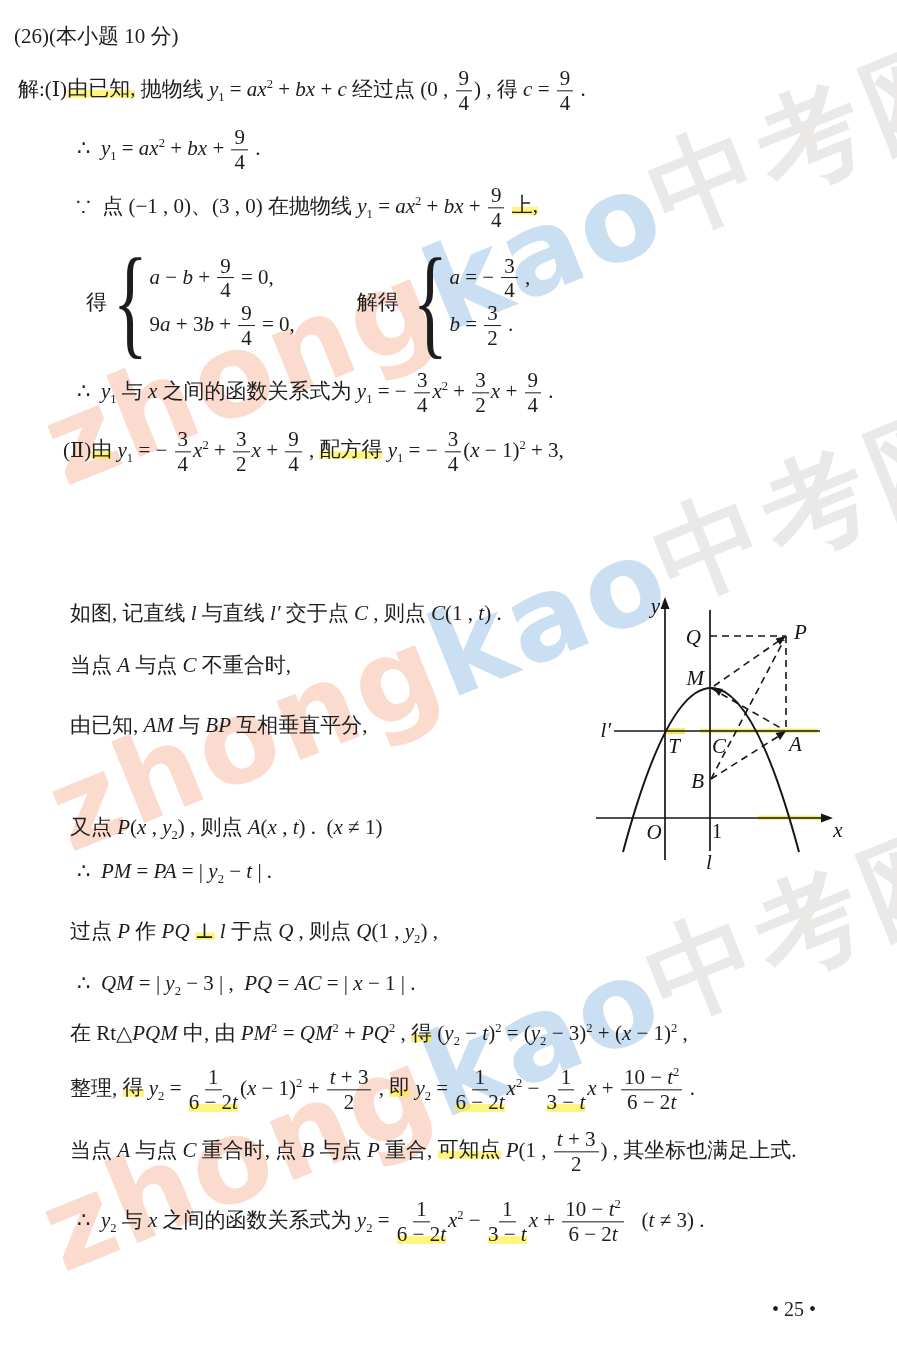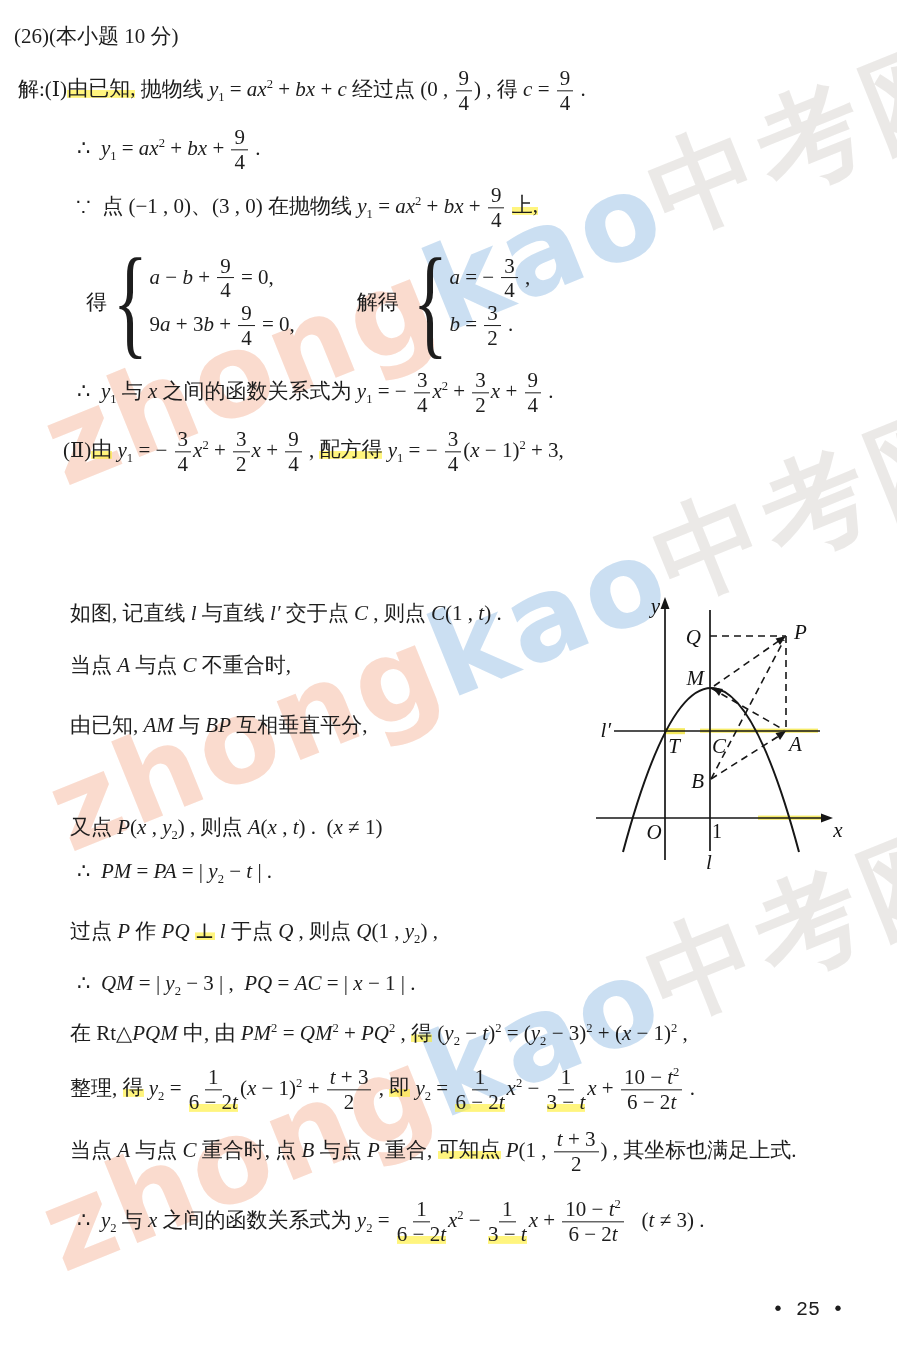--- a/index.html
+++ b/index.html
@@ -29,21 +29,21 @@
   .wm{position:absolute;transform:rotate(-22deg);transform-origin:left center;white-space:nowrap;
       font-family:"DejaVu Sans",sans-serif;font-weight:bold;z-index:1;pointer-events:none;line-height:1;}
   .wm .wz{font-size:116px;letter-spacing:3px;color:rgba(242,164,132,.40);}
   .wm .wk{font-size:116px;letter-spacing:3px;color:rgba(140,184,226,.45);}
   .wm .wc{font-size:106px;letter-spacing:8px;color:rgba(202,196,192,.38);vertical-align:8px;}
   
   .fig{position:absolute;left:575px;top:588px;z-index:2;}
   .fig text{font-family:"Liberation Serif",serif;font-style:italic;font-size:21px;fill:#141414;}
   .fig text.up{font-style:normal;font-size:20px;}
   
-  .footer{position:absolute;left:772px;top:1298px;font-size:20px;z-index:3;font-family:Liberation Mono, monospace;}
+  .footer{position:absolute;left:772px;top:1298px;font-size:20px;z-index:3;}
 </style>
 </head>
 <body>
 
 <div class="page">
 
   <div class="wm" style="left:50px;top:392px"><span class="wz">zhong</span><span class="wk">kao</span><span class="wc">中考网</span></div>
   <div class="wm" style="left:55px;top:758px"><span class="wz">zhong</span><span class="wk">kao</span><span class="wc">中考网</span></div>
   <div class="wm" style="left:48px;top:1178px"><span class="wz">zhong</span><span class="wk">kao</span><span class="wc">中考网</span></div>
 

